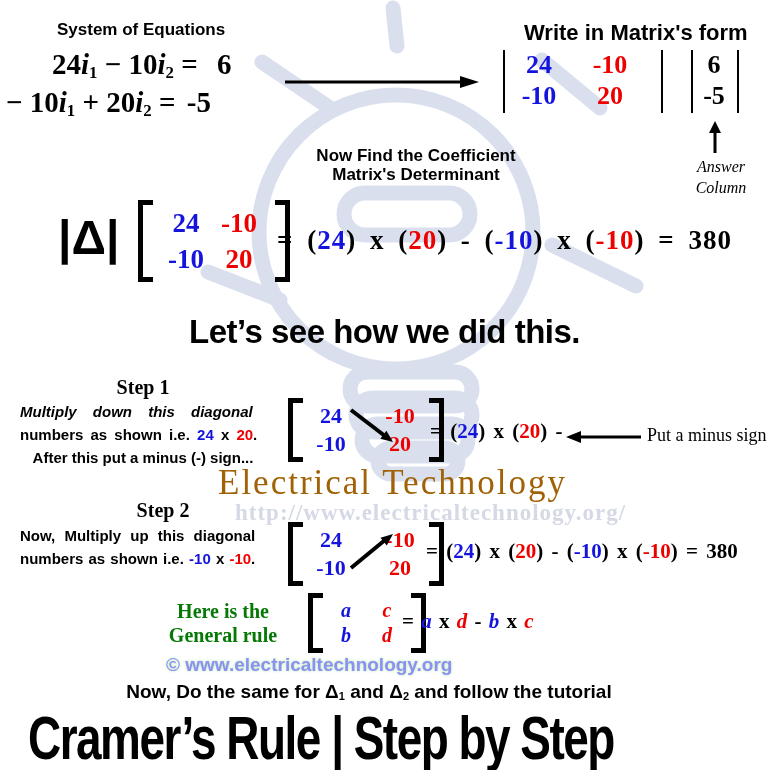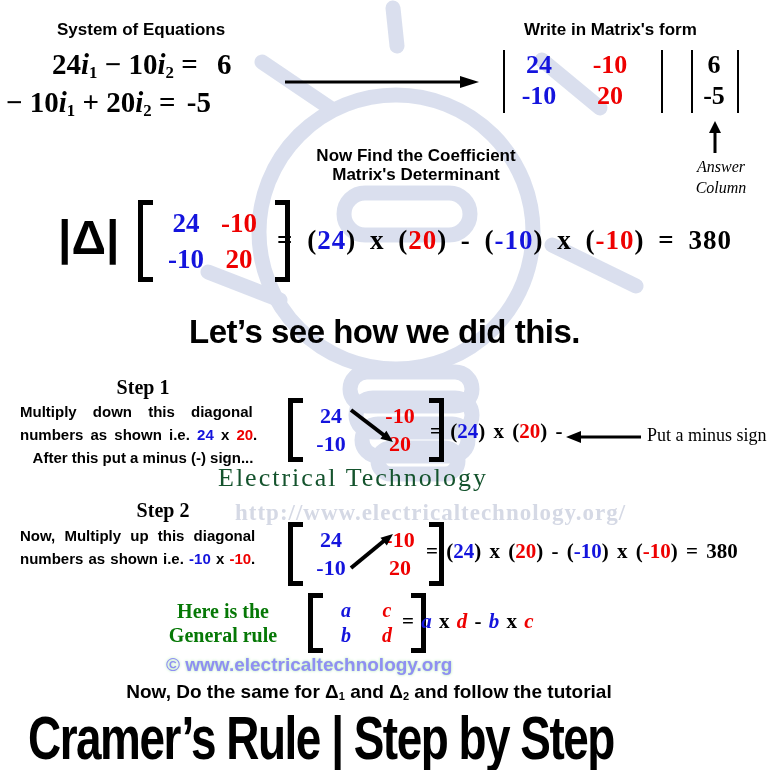--- a/index.html
+++ b/index.html
@@ -55,39 +55,39 @@
       <rect x="362" y="424" width="106" height="32" rx="16"></rect>
       <rect x="378" y="448" width="80" height="26" rx="13"></rect>
       <line x1="393" y1="8" x2="397" y2="46"></line>
       <line x1="262" y1="62" x2="330" y2="108"></line>
       <line x1="542" y1="60" x2="600" y2="108"></line>
       <line x1="208" y1="272" x2="280" y2="300"></line>
       <line x1="552" y1="245" x2="636" y2="286"></line>
     </g>
   </svg>
 
-  <div class="bgel wm" style="left:218px;top:463px;font-size:26px;letter-spacing:2px;color:#14532d;">Electrical Technology</div>
+  <div class="bgel wm" style="left:218px;top:463px;font-size:35px;letter-spacing:2px;color:#a16207;">Electrical Technology</div>
   <div class="bgel wm serif-b" style="left:203px;top:500px;font-size:23px;letter-spacing:1px;color:#d5d9e5;margin-left:32px;">http://www.electricaltechnology.org/</div>
 
   <div class="el sans-b" style="left:57px;top:20px;font-size:17px;">System of Equations</div>
 
   <div class="el eq" style="left:52px;top:48px;">
     <span>24</span><span class="it">i</span><sub class="sub">1</sub><span> − 10</span><span class="it">i</span><sub class="sub">2</sub><span> = </span><span style="margin-left:12px;">6</span>
   </div>
 
   <div class="el eq" style="left:6px;top:86px;">
     <span>− 10</span><span class="it">i</span><sub class="sub">1</sub><span> + 20</span><span class="it">i</span><sub class="sub">2</sub><span> = </span><span style="margin-left:4px;">-5</span>
   </div>
 
   <svg class="el" style="left:283px;top:74px;" width="196" height="16" viewBox="0 0 196 16">
     <line x1="2" y1="8" x2="180" y2="8" stroke="#000" stroke-width="3"></line>
     <polygon points="196,8 177,2 177,14" fill="#000"></polygon>
   </svg>
 
-  <div class="el sans-b" style="left:524px;top:20px;font-size:17px;">Write in Matrix's form</div>
+  <div class="el sans-b" style="left:524px;top:20px;font-size:22px;">Write in Matrix's form</div>
 
   <div class="el vbar" style="left:503px;top:50px;height:63px;"></div>
   <div class="el tr-grid" style="left:509px;top:49px;">
     <span class="blue">24</span>
     <span class="red">-10</span>
     <span class="blue">-10</span>
     <span class="red">20</span>
   </div>
   <div class="el vbar" style="left:661px;top:50px;height:63px;"></div>
   <div class="el vbar" style="left:691px;top:50px;height:63px;"></div>
@@ -125,21 +125,21 @@
   </div>
 
   <div class="el serif-b nowrap" style="left:277px;top:225px;font-size:27px;word-spacing:6px;letter-spacing:1px;">
     <span>= (</span><span class="blue">24</span><span>) x (</span><span class="red">20</span><span>) - (</span><span class="blue">-10</span><span>) x (</span><span class="red">-10</span><span>) = </span><span>380</span>
   </div>
 
   <div class="el sans-b nowrap" style="left:189px;top:313px;font-size:33px;letter-spacing:-0.5px;">Let’s see how we did this.</div>
 
   <div class="el serif-b" style="left:20px;top:376px;width:246px;text-align:center;font-size:20px;">Step 1</div>
   <div class="el para" style="left:20px;top:400px;">
-    <div class="ln" style="word-spacing:12px;">Multiply down this diagonal</div>
+    <div class="ln" style="word-spacing:12px;font-style:italic;">Multiply down this diagonal</div>
     <div class="ln" style="word-spacing:3px;">
       <span>numbers as shown i.e. </span><span class="blue">24</span><span> x </span><span class="red">20</span><span>.</span>
     </div>
     <div class="ln" style="text-align:center;">After this put a minus (-) sign...</div>
   </div>
 
   <div class="bmat m-sm" style="left:288px;top:398px;">
     <span class="bk l"></span>
     <span class="cells">
       <span class="blue">24</span>

